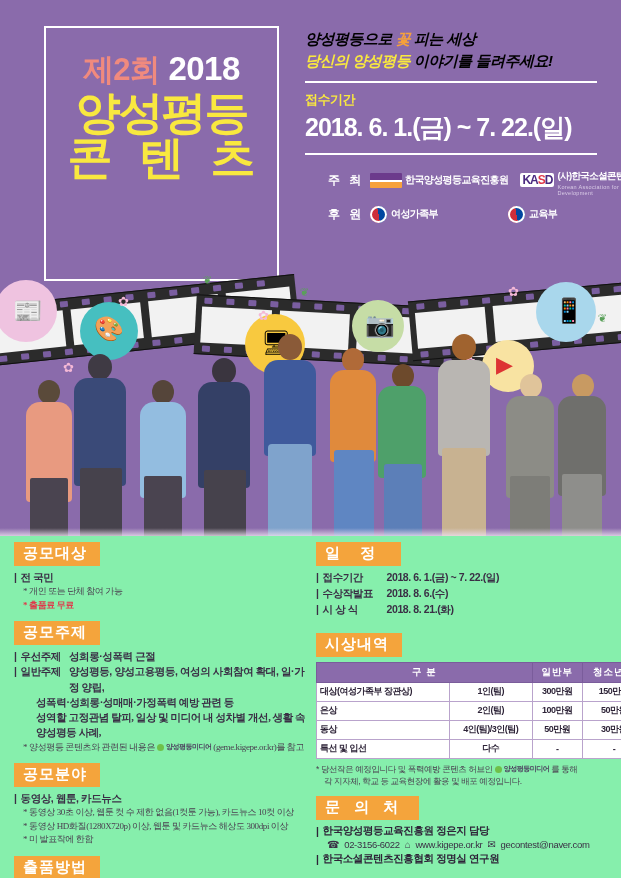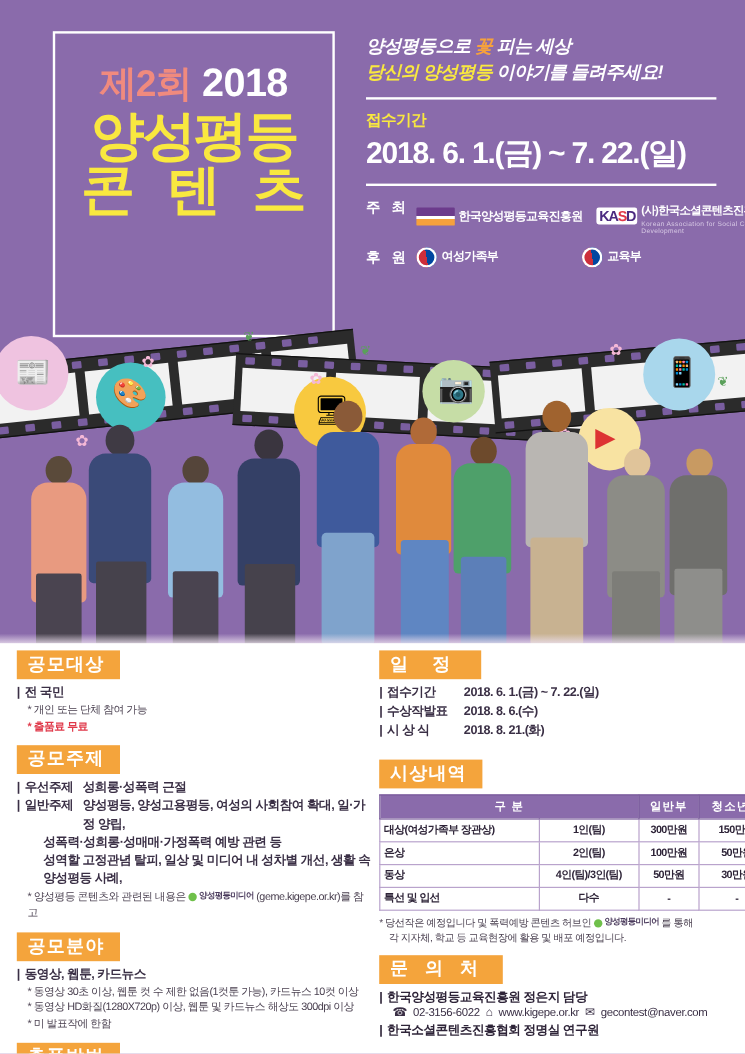--- a/index.html
+++ b/index.html
@@ -31,30 +31,30 @@
   .t-ordinal{color:#f08a7e;font-size:31px;font-weight:bold;letter-spacing:-1px;}
   .t-year{color:#ffffff;font-size:33px;font-weight:bold;letter-spacing:-0.5px;}
   .t-main1{color:#f9e83f;font-size:45px;font-weight:bold;line-height:1.05;letter-spacing:-2px;margin-top:4px;}
   .t-main2{color:#f9e83f;font-size:45px;font-weight:bold;line-height:1.05;letter-spacing:7px;margin-top:-2px;text-indent:7px;}
   .t-sub{color:#ffffff;font-size:35px;font-weight:bold;line-height:1.1;letter-spacing:-1px;margin-top:3px;}
 
   
   .rightcol{position:absolute;left:305px;top:28px;width:300px;}
   .tagline{line-height:1.45;}
   .tag-row{font-size:15px;font-weight:bold;font-style:italic;letter-spacing:-0.5px;white-space:nowrap;}
-  .c-white{color:#ffffff;}
+  .c-white{color:#000000;}
   .c-yellow{color:#f9e83f;}
   .c-orange{color:#f6a13c;}
   .hr-white{height:2px;background:#ffffff;margin:9px 0 8px 0;width:292px;}
   .recv-label{color:#f9e83f;font-size:13px;font-weight:bold;letter-spacing:-0.5px;}
   .recv-date{color:#ffffff;font-size:25px;font-weight:bold;letter-spacing:-1px;margin-top:2px;white-space:nowrap;}
 
   
   .orgs{margin-top:10px;}
-  .org-row{display:flex;margin-bottom:10px;}
+  .org-row{display:flex;align-items:center;margin-bottom:10px;margin-left:23px;}
   .org-label{color:#ffffff;font-size:12px;font-weight:bold;letter-spacing:3px;width:42px;flex:none;}
   .org-item{display:flex;align-items:center;margin-right:12px;}
   .org-item .oname{color:#ffffff;font-size:10px;font-weight:bold;letter-spacing:-0.6px;white-space:nowrap;}
   .org-item .oname.small{font-size:9.5px;}
   .logo-ge{width:32px;height:15px;margin-right:3px;flex:none;
     background:linear-gradient(to bottom,#6c3b8c 0%,#6c3b8c 45%,#ffffff 45%,#ffffff 62%,#f6a13c 62%,#f6a13c 100%);
     border-radius:1px;}
   .logo-kasd{font-size:12px;font-weight:bold;color:#4b2a80;background:#fff;padding:0 2px;border-radius:2px;margin-right:3px;letter-spacing:-1px;flex:none;}
   .logo-taeguk{width:17px;height:17px;border-radius:50%;margin-right:4px;flex:none;
     background:conic-gradient(from 200deg,#cd2e3a 0deg 150deg,#0047a0 150deg 330deg,#cd2e3a 330deg 360deg);
@@ -81,39 +81,39 @@
   .b-video{left:482px;top:68px;width:52px;height:52px;background:#f8e3a2;}
   .b-pad{left:536px;top:10px;width:60px;height:60px;background:#a9d7ec;}
 
   .icn{position:absolute;font-size:24px;line-height:1;}
   .person{position:absolute;border-radius:14px 14px 4px 4px;}
   .p-head{position:absolute;border-radius:50%;}
   .petal{position:absolute;color:#f4b8d6;font-size:13px;}
   .leafg{position:absolute;color:#5aa05a;font-size:11px;}
 
   
-  .bottom{position:absolute;left:0;top:536px;width:621px;height:342px;background:#ffffff;}
+  .bottom{position:absolute;left:0;top:536px;width:621px;height:342px;background:#86efac;}
   .colL{position:absolute;left:14px;top:6px;width:296px;}
   .colR{position:absolute;left:316px;top:6px;width:296px;}
 
   .sec-h{
     display:inline-block;background:#f4a43c;color:#ffffff;
     font-size:15px;font-weight:bold;letter-spacing:1px;
     padding:2px 13px 3px 9px;margin-bottom:4px;
   }
   .sec-h.wide{letter-spacing:8px;padding-right:18px;}
   .sec-h.wide2{letter-spacing:5px;padding-right:16px;}
 
   .li{font-size:10.5px;color:#3a2f45;font-weight:bold;letter-spacing:-0.4px;line-height:1.45;display:flex;}
   .li .bar{color:#3a2f45;margin-right:4px;font-weight:bold;}
   .li .lbl{flex:none;margin-right:8px;}
   .note{font-size:9px;color:#4a4050;letter-spacing:-0.4px;line-height:1.5;}
   .note.red{color:#e0394a;font-weight:bold;}
   .note .st{margin-right:2px;}
-  .indent{padding-left:9px;}
+  .indent{padding-left:9px;font-family:Liberation Serif, serif;}
   .blk{margin-bottom:9px;}
   .sp{height:6px;}
 
   .datelist .li{margin-bottom:1px;}
   .datelist .lbl{width:56px;}
 
   
   table.prize{border-collapse:collapse;width:330px;margin-top:1px;}
   table.prize th{
     background:#8a6bab;color:#ffffff;font-size:9.5px;font-weight:bold;

